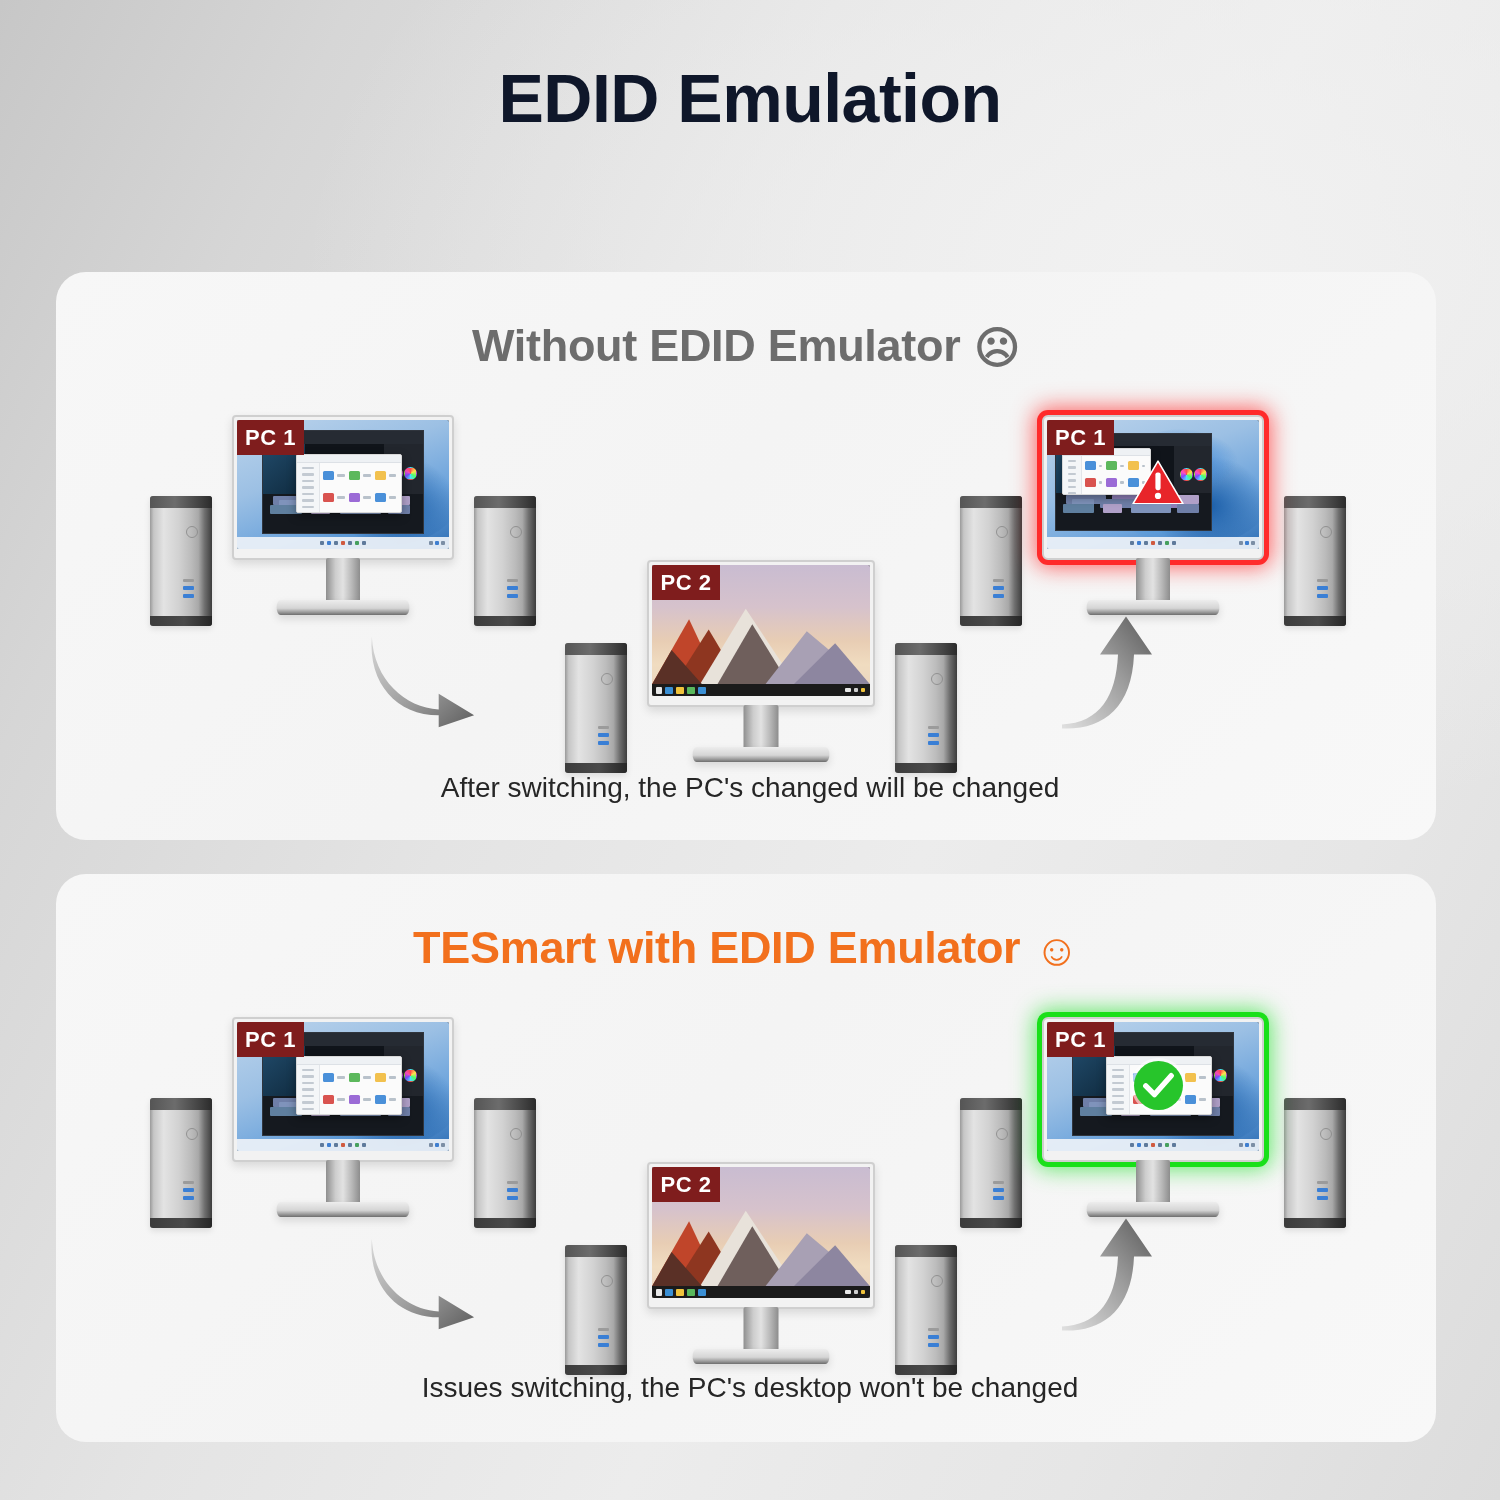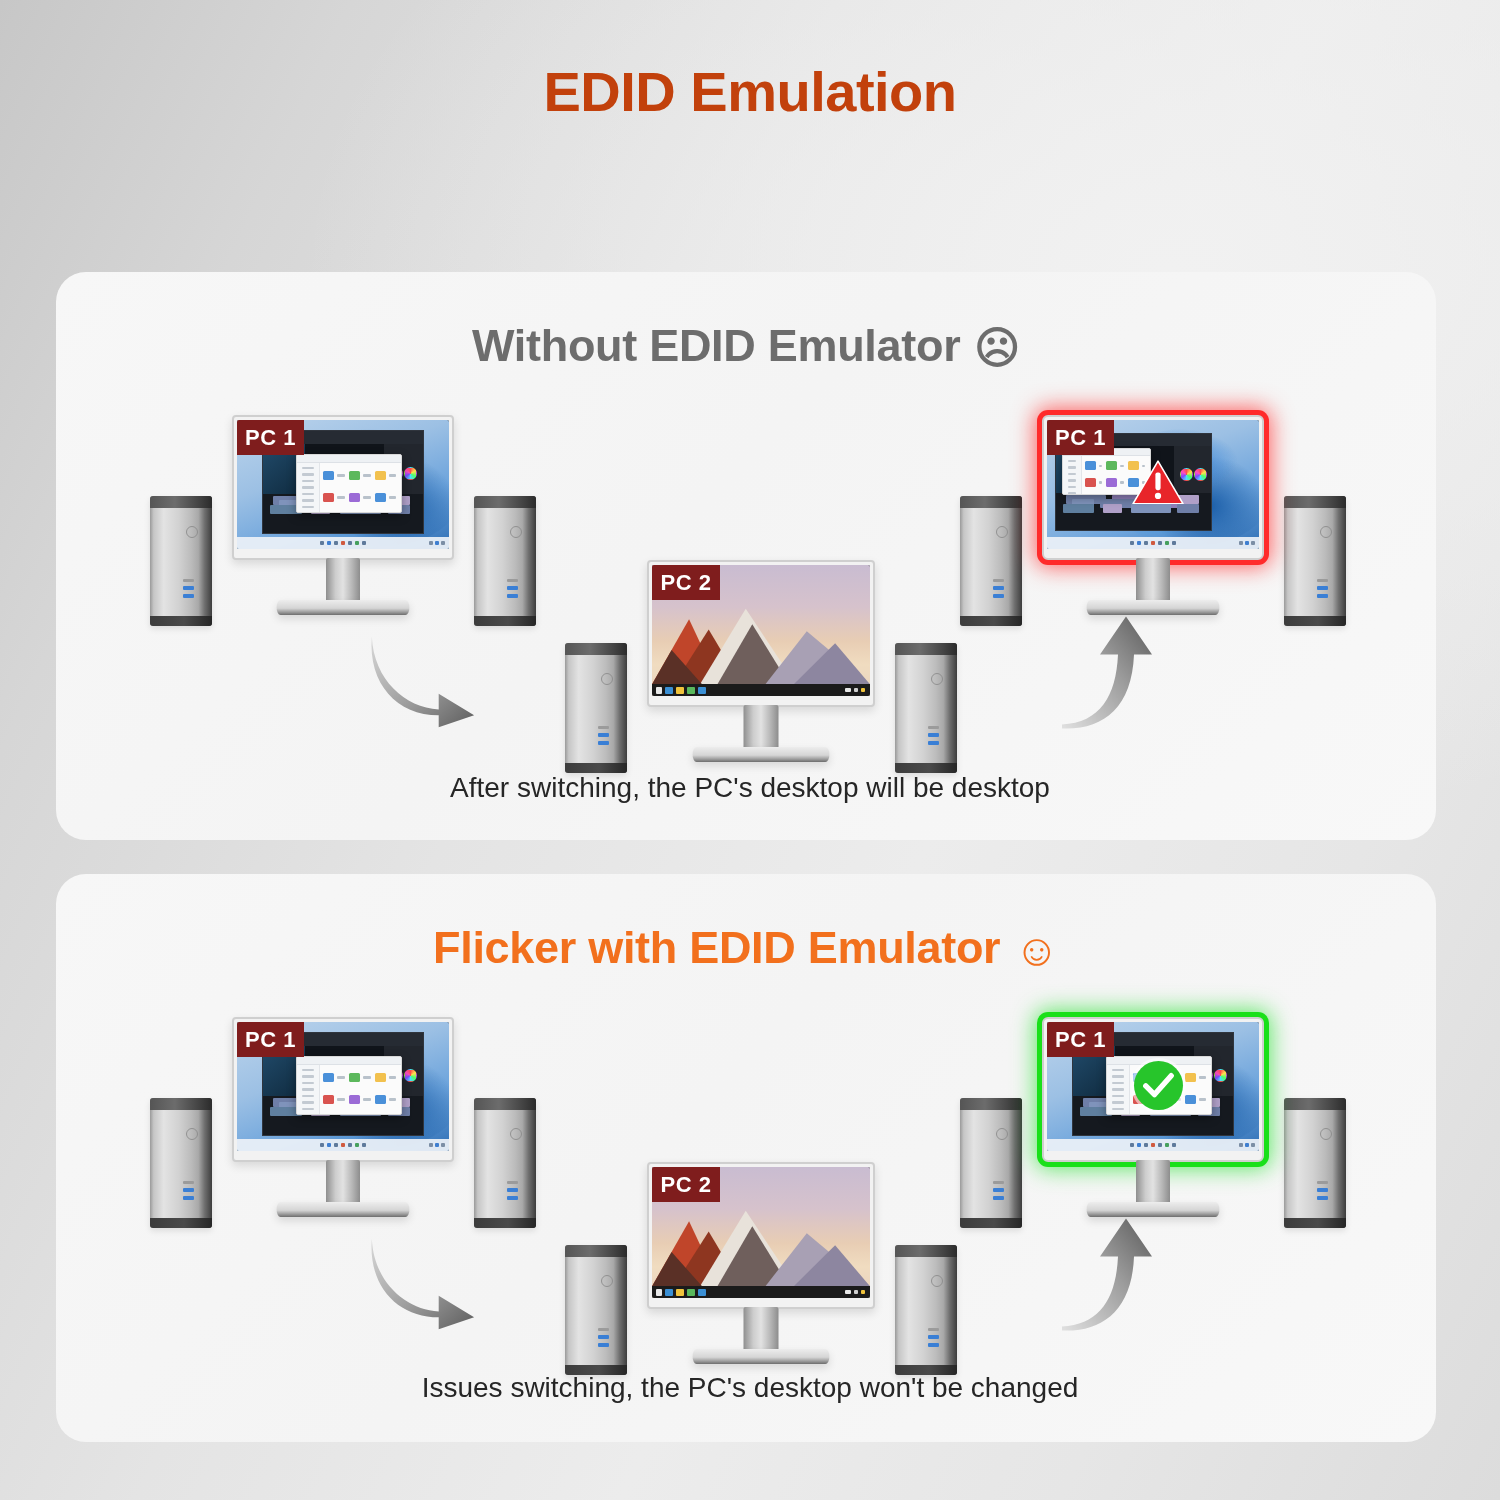--- a/index.html
+++ b/index.html
@@ -11,21 +11,21 @@
   body {
     background:
       radial-gradient(ellipse 1400px 900px at 78% 18%, #f1f1f1 0%, rgba(241,241,241,0) 62%),
       linear-gradient(115deg, #c7c7c7 0%, #d6d6d6 16%, #e4e4e4 38%, #ececec 60%, #e6e6e6 80%, #dcdcdc 100%);
     position: relative;
   }
 
   
   .header { width: 1500px; text-align: center; padding-top: 62px; }
   .title {
-    font-size: 56px; font-weight: bold; color: #c2410c;
+    font-size: 68px; font-weight: bold; color: #0f172a;
     letter-spacing: -0.5px; line-height: 1.08;
   }
   .subtitle {
     font-size: 31px; color: #3b3b3b; margin-top: 28px; font-weight: normal;
   }
 
   
   .panel {
     position: absolute; left: 56px; width: 1380px;
     background: linear-gradient(135deg,#f7f7f7 0%, #f4f4f4 45%, #f8f8f8 100%);
@@ -219,25 +219,25 @@
 </div>
 
 <div class="panel" id="panel-without">
   <div class="panel-heading heading-without">
     <span>Without EDID Emulator</span><span class="face">☹</span>
   </div>
 </div>
 
 <div class="panel" id="panel-with">
   <div class="panel-heading heading-with">
-    <span>Flicker with EDID Emulator</span><span class="face">☺</span>
+    <span>TESmart with EDID Emulator</span><span class="face">☺</span>
   </div>
 </div>
 
-<div class="caption" id="caption-without">After switching, the PC's desktop will be desktop</div>
+<div class="caption" id="caption-without">After switching, the PC's changed will be changed</div>
 <div class="caption" id="caption-with">Issues switching, the PC's desktop won't be changed</div>
 
 <div class="stage" id="stage">
     <div class="ws" style="left: 150px; top: 415px; width: 386px; height: 215px;">
       <div class="tower" style="left: 0px; top: 81px; width: 62px; height: 130px;">
         <div class="tower-top"></div>
           <div class="tower-power"></div>
           <div class="tower-ports">
           <i></i>
           <i class="blue"></i>

